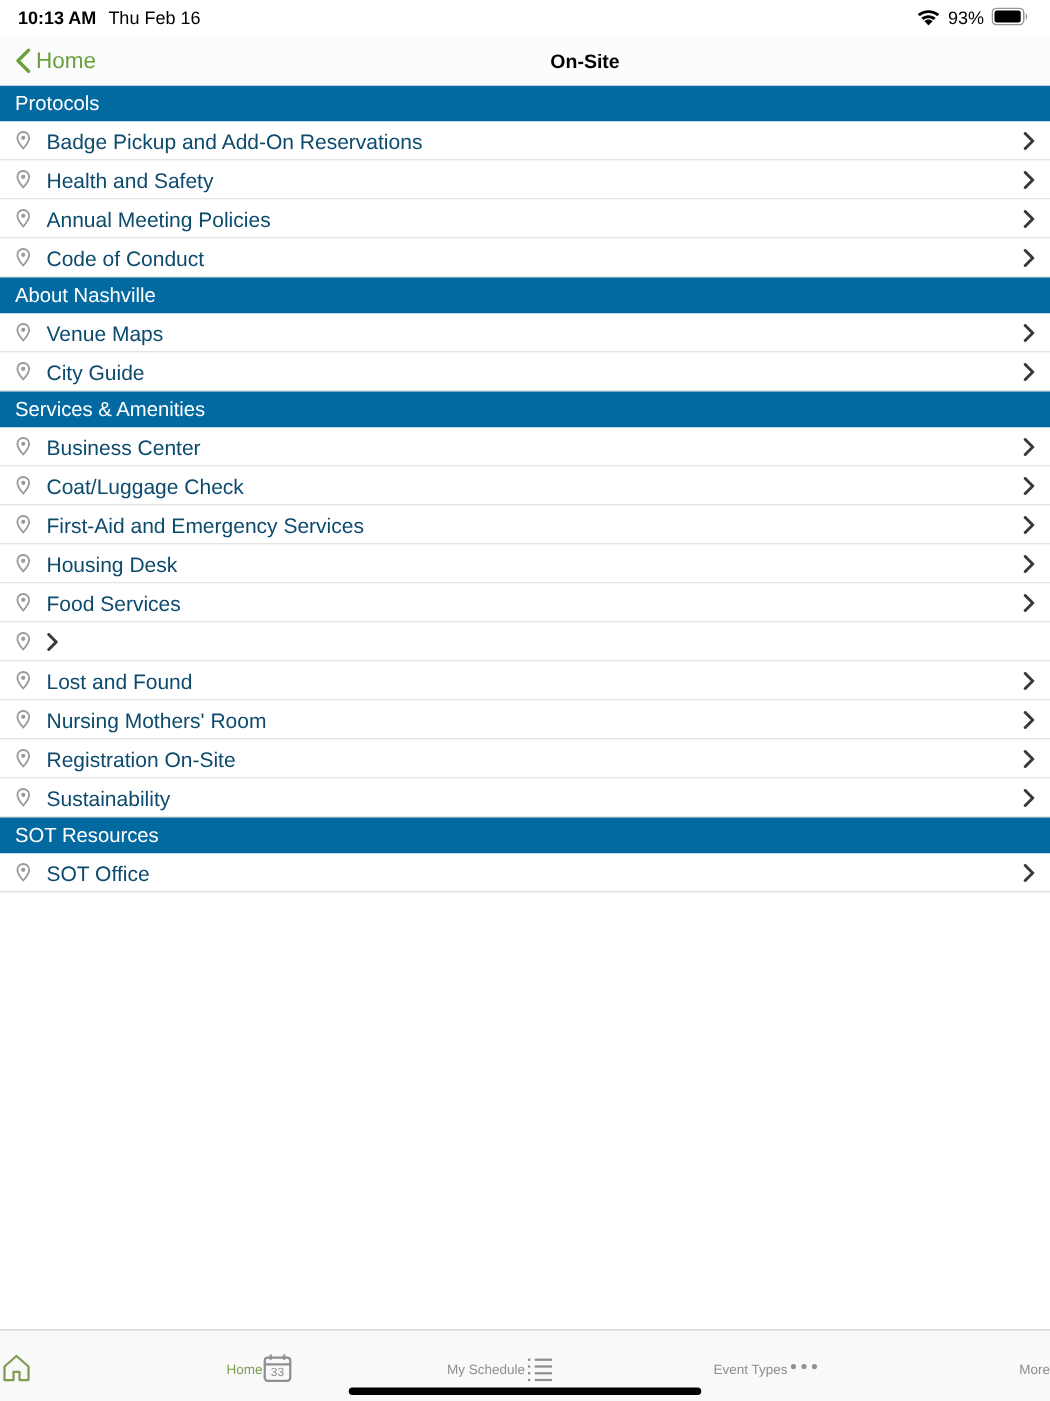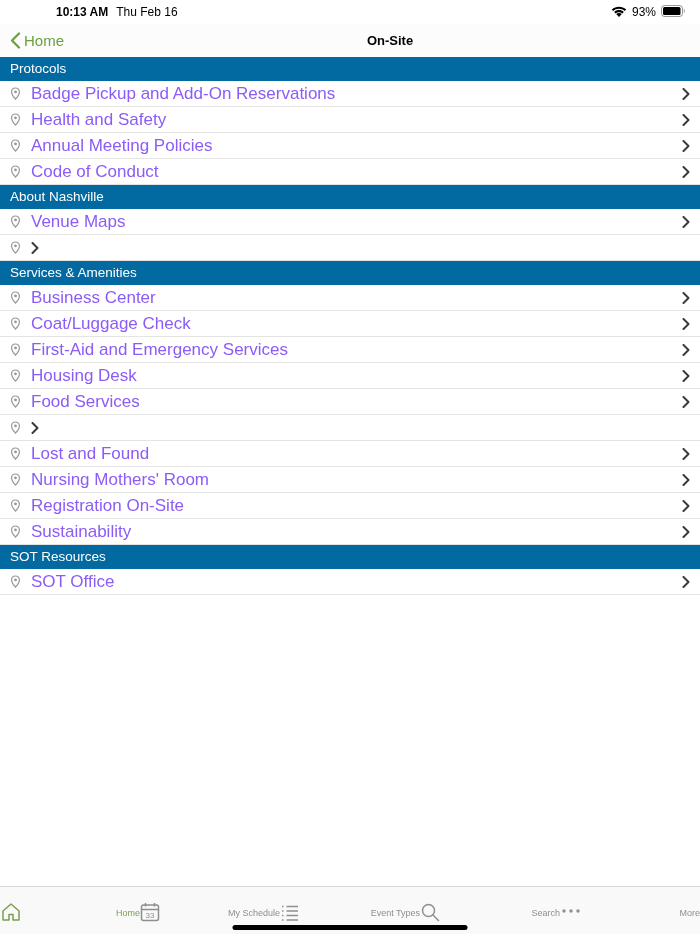--- a/index.html
+++ b/index.html
@@ -12,21 +12,21 @@
     color:#000;
   }
   
   .status-bar{
     height:24px;
     display:flex; align-items:center; justify-content:space-between;
     padding:0 14px 0 12px;
     font-size:12px;
     background:#fff;
   }
-  .sb-left{ display:flex; align-items:center; gap:8px;margin-left:44px; }
+  .sb-left{ display:flex; align-items:center; gap:8px; }
   .sb-time{ font-weight:700; }
   .sb-right{ display:flex; align-items:center; gap:5px; }
   .sb-right .pct{ font-size:12px; }
   
   .nav-bar{
     height:33px;
     position:relative;
     display:flex; align-items:center;
     background:#fcfcfc;
   }
@@ -51,21 +51,21 @@
   }
   .row{
     height:26px;
     display:flex; align-items:center;
     padding:0 10px;
     border-bottom:1px solid #e4e4e4;
     background:#fff;
     cursor:pointer;
   }
   .pin{ width:12px; display:flex; align-items:center; margin-right:9px; }
-  .row-label{ flex:1; font-size:17px; color:#8b5cf6; }
+  .row-label{ flex:1; font-size:14px; color:#0c4a6e; }
   .chev{ display:flex; align-items:center; }
   
   .tab-bar{
     position:absolute; left:0; bottom:0;
     width:700px; height:48px;
     background:#f9f9f9;
     border-top:1px solid #d8d8da;
     display:flex;
   }
   .tab{
@@ -202,20 +202,21 @@
         </svg>
       </span>
   </div>
   <div class="row">
     <span class="pin">
         <svg width="11" height="13" viewBox="0 0 11 13" fill="none">
           <path d="M5.5 1 C3.3 1 1.6 2.7 1.6 4.9 C1.6 7.8 5.5 12 5.5 12 C5.5 12 9.4 7.8 9.4 4.9 C9.4 2.7 7.7 1 5.5 1 Z" stroke="#98989d" stroke-width="1.2"></path>
           <circle cx="5.5" cy="4.9" r="1.4" fill="#98989d"></circle>
         </svg>
       </span>
+    <span class="row-label">City Guide</span>
     <span class="chev">
         <svg width="8" height="12" viewBox="0 0 8 12" fill="none">
           <path d="M1.5 1 L6.5 6 L1.5 11" stroke="#3a3a3c" stroke-width="2" stroke-linecap="round" stroke-linejoin="round"></path>
         </svg>
       </span>
   </div>
 
   <div class="section-header">Services &amp; Amenities</div>
 
   <div class="row">
@@ -407,29 +408,20 @@
         <path d="M2 4.5 H3.5"></path>
           <path d="M2 9 H3.5"></path>
           <path d="M2 13.5 H3.5"></path>
           <path d="M2 18 H3.5"></path>
       </svg>
     </span>
     <span>Event Types</span>
   </div>
   <div class="tab">
     <span>
-      <svg width="20" height="20" viewBox="0 0 20 20" fill="none" stroke="currentColor" stroke-width="1.5">
-        <circle cx="8.5" cy="8.5" r="6"></circle>
-        <path d="M13 13 L18.5 18.5" stroke-linecap="round"></path>
-      </svg>
-    </span>
-    <span>Search</span>
-  </div>
-  <div class="tab">
-    <span>
       <svg width="22" height="20" viewBox="0 0 22 20" fill="currentColor">
         <circle cx="4" cy="9" r="1.7"></circle>
           <circle cx="11" cy="9" r="1.7"></circle>
           <circle cx="18" cy="9" r="1.7"></circle>
       </svg>
     </span>
     <span>More</span>
   </div>
 </div>
 

